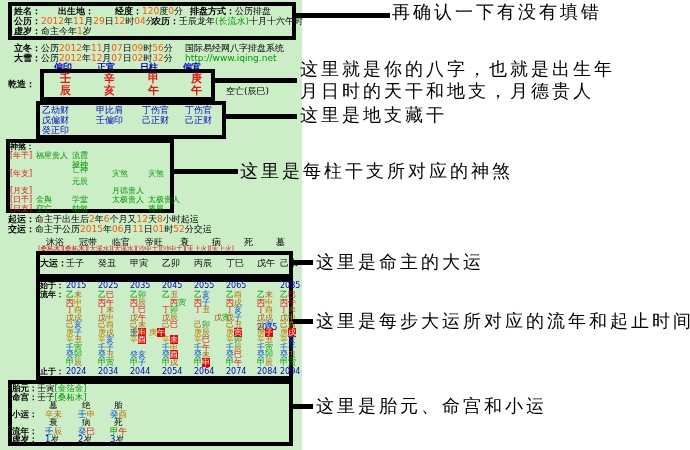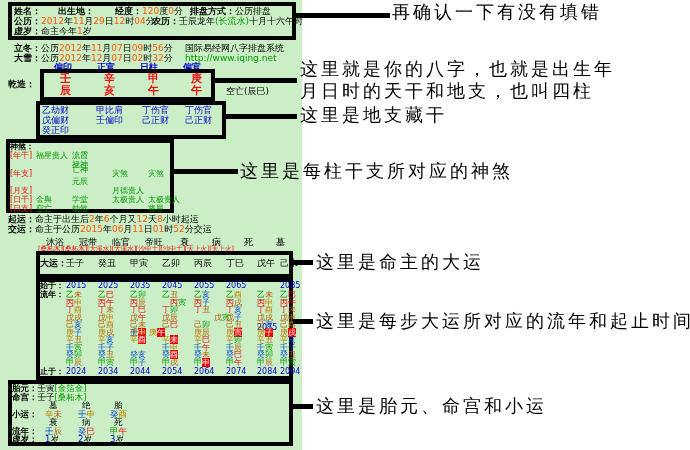--- a/index.html
+++ b/index.html
@@ -268,21 +268,21 @@
   <div class="ln" style="left:174px;top:169px;width:64px"></div>
   <div class="ln" style="left:293px;top:260px;width:20px"></div>
   <div class="ln" style="left:293px;top:319px;width:20px"></div>
   <div class="ln" style="left:293px;top:404px;width:20px"></div>
 
   <div class="ann" style="left:392px;top:1px">
     <div>再确认一下有没有填错</div>
   </div>
   <div class="ann" style="left:300px;top:58px">
     <div>这里就是你的八字，也就是出生年</div>
-    <div>月日时的天干和地支，也叫四柱</div>
+    <div>月日时的天干和地支，月德贵人</div>
   </div>
   <div class="ann" style="left:300px;top:104px">
     <div>这里是地支藏干</div>
   </div>
   <div class="ann" style="left:316px;top:251px">
     <div>这里是命主的大运</div>
   </div>
   <div class="ann" style="left:240px;top:160px">
     <div>这里是每柱干支所对应的神煞</div>
   </div>

